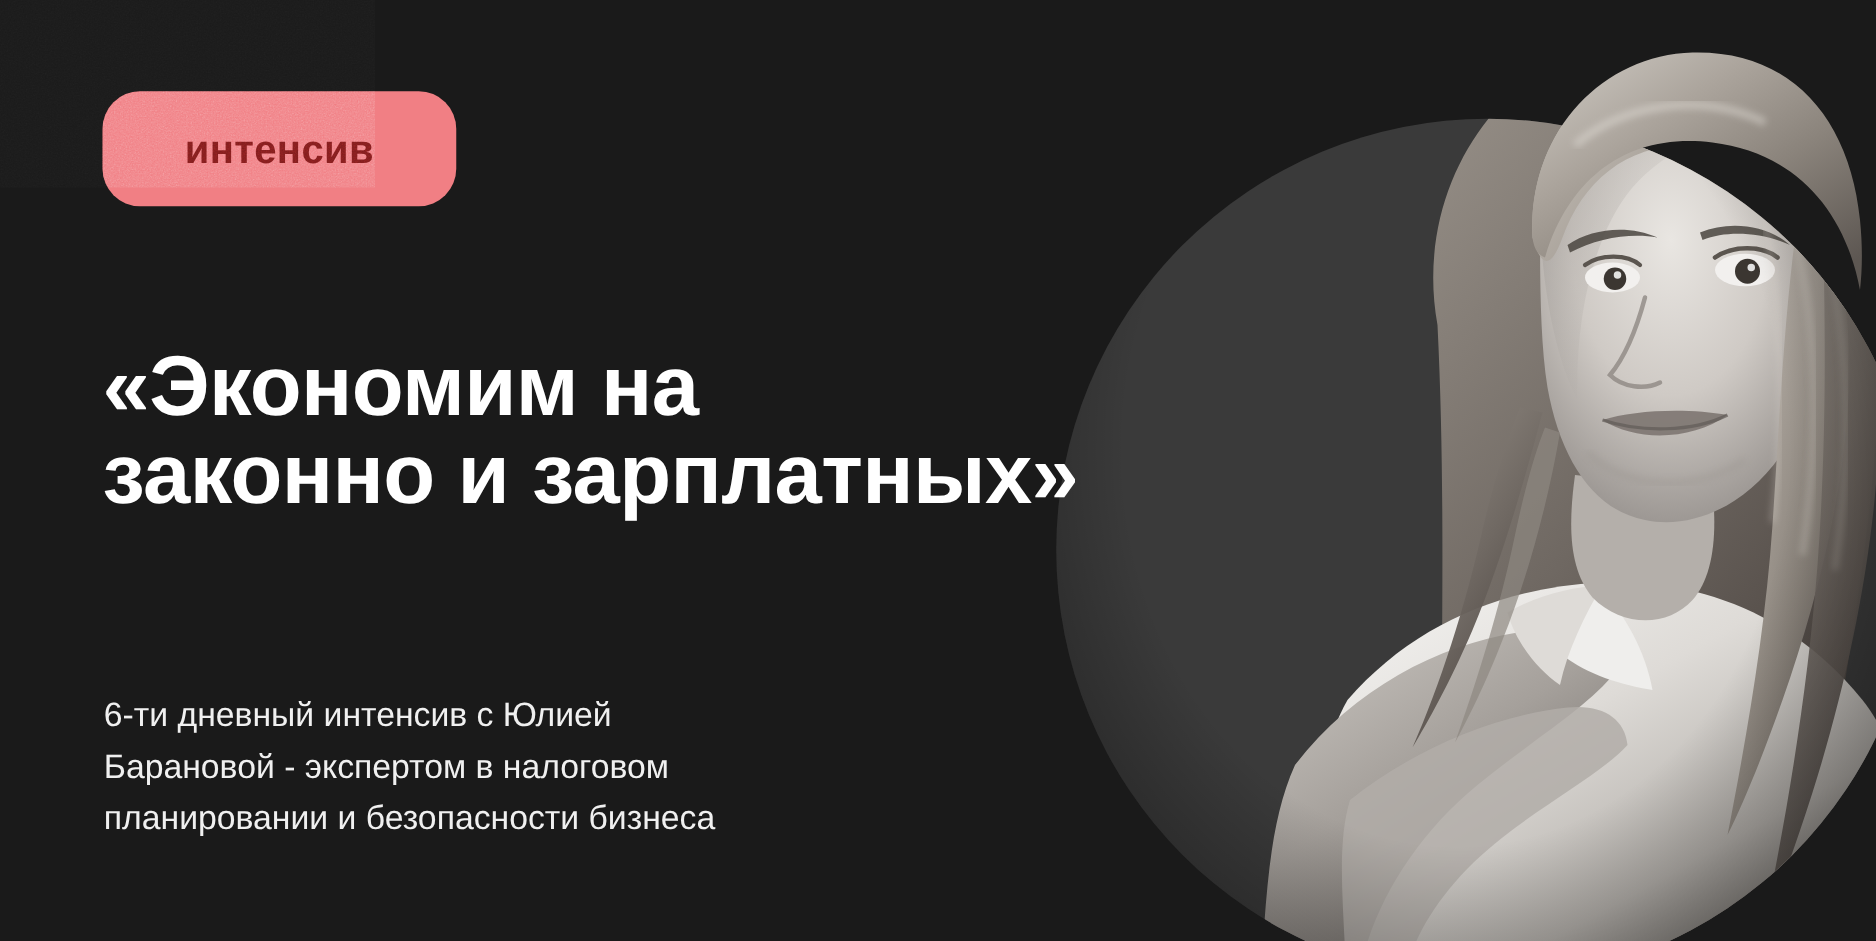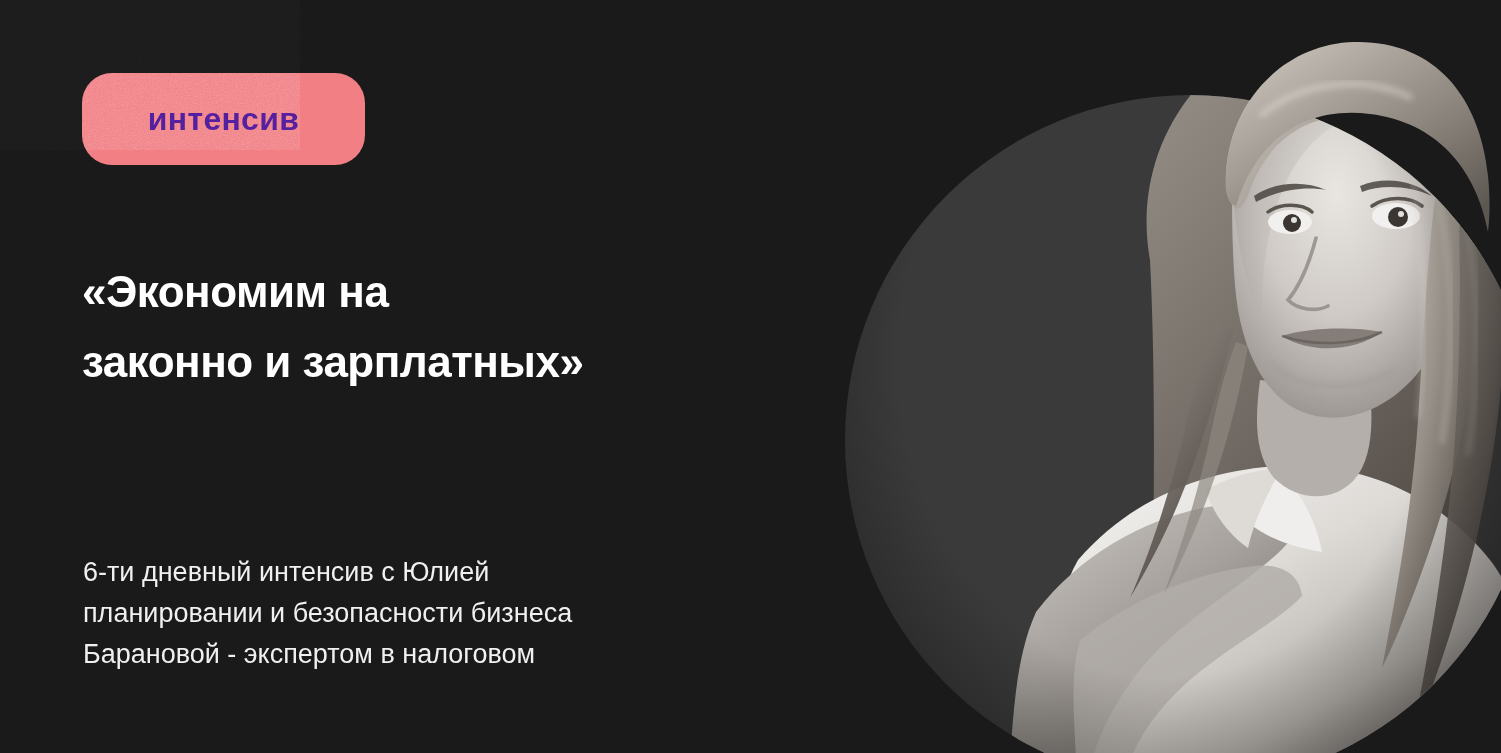--- a/index.html
+++ b/index.html
@@ -54,35 +54,35 @@
     height: 92px;
     box-sizing: border-box;
     border-radius: 30px;
     background: #f17f84;
     display: flex;
     align-items: center;
     justify-content: center;
     padding: 0 34px;
   }
   #badge-label {
-    color: #4c1d95;
+    color: #7f1d1d;
     font-size: 32px;
     font-weight: 700;
     letter-spacing: .3px;
     line-height: 1;
     white-space: nowrap;
   }
 
   #headline {
     position: absolute;
     left: 82px;
     top: 228px;
     width: 760px;
     color: #ffffff;
-    font-size: 44px;
+    font-size: 68px;
     font-weight: 700;
     line-height: 70px;
     letter-spacing: -0.5px;
   }
   #headline .hl-line { display: block; white-space: nowrap; }
 
   #subtitle {
     position: absolute;
     left: 83px;
     top: 525px;
@@ -252,22 +252,22 @@
       <span id="badge-label">интенсив</span>
     </div>
 
     <h1 id="headline">
       <span class="hl-line">«Экономим на</span>
       <span class="hl-line">законно и зарплатных»</span>
     </h1>
 
     <p id="subtitle">
       <span class="sub-line">6-ти дневный интенсив с Юлией</span>
+      <span class="sub-line">Барановой - экспертом в налоговом</span>
       <span class="sub-line">планировании и безопасности бизнеса</span>
-      <span class="sub-line">Барановой - экспертом в налоговом</span>
     </p>
   </div>
 
   <svg id="grain" xmlns="http://www.w3.org/2000/svg">
     <filter id="noiseFilter">
       <feTurbulence type="fractalNoise" baseFrequency="0.85" numOctaves="3" stitchTiles="stitch"></feTurbulence>
       <feColorMatrix type="saturate" values="0"></feColorMatrix>
     </filter>
     <rect width="100%" height="100%" filter="url(#noiseFilter)"></rect>
   </svg>

